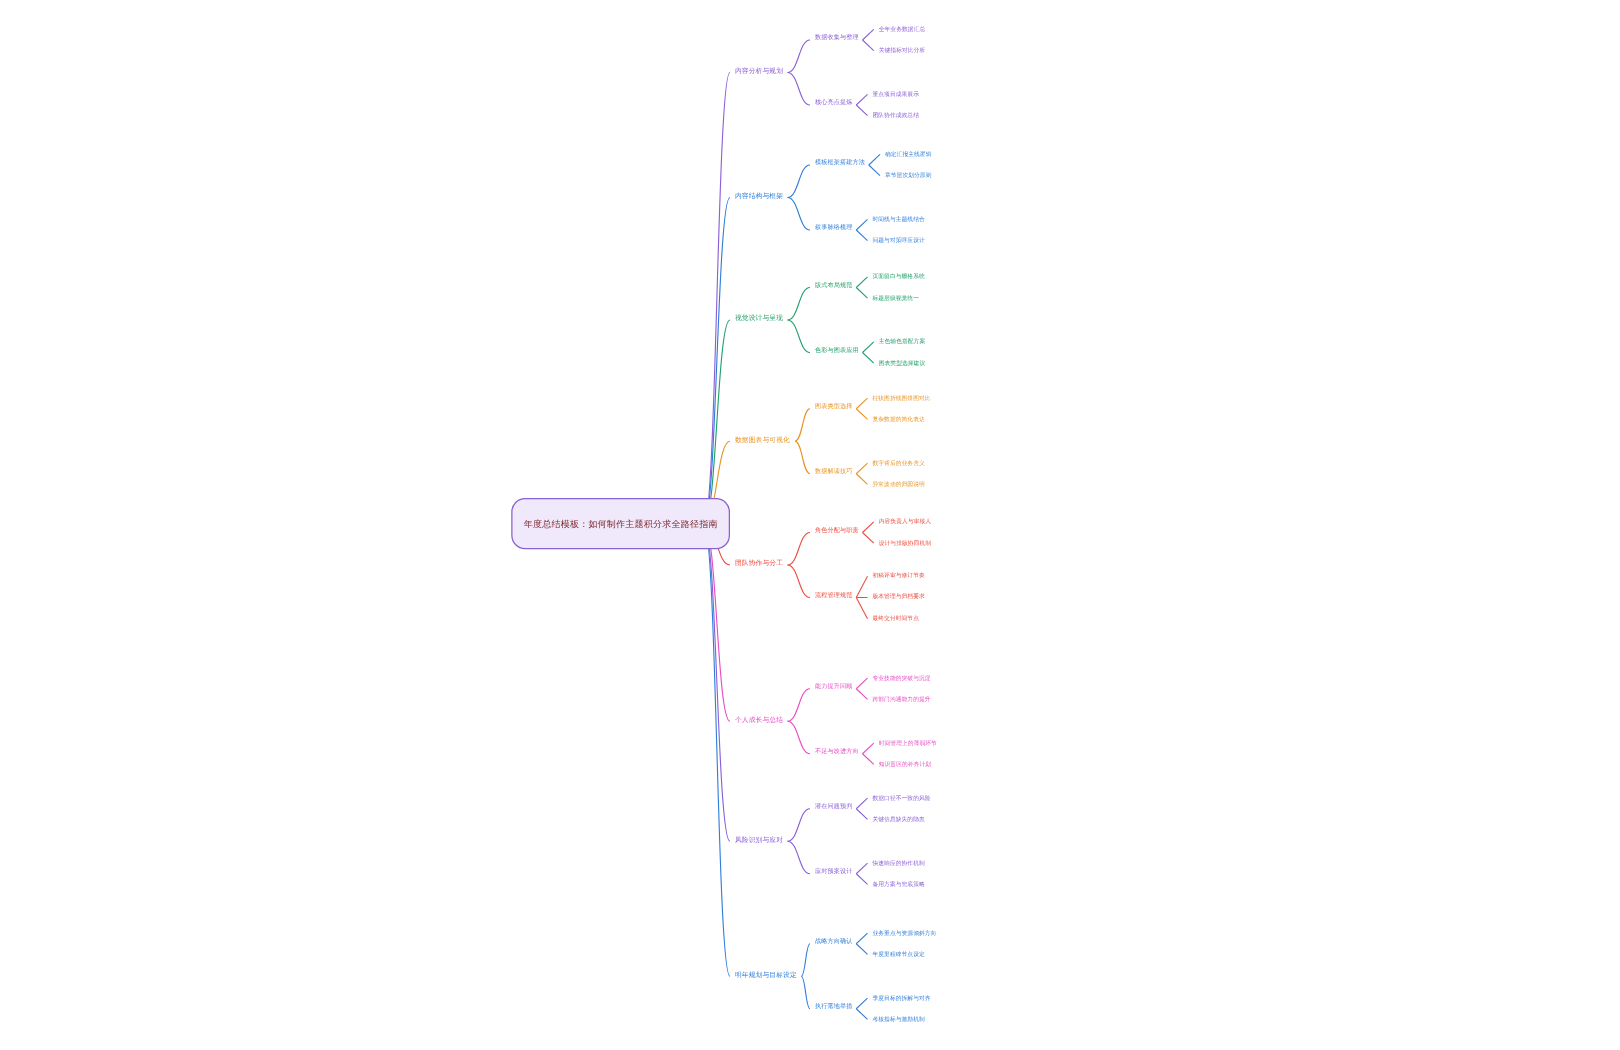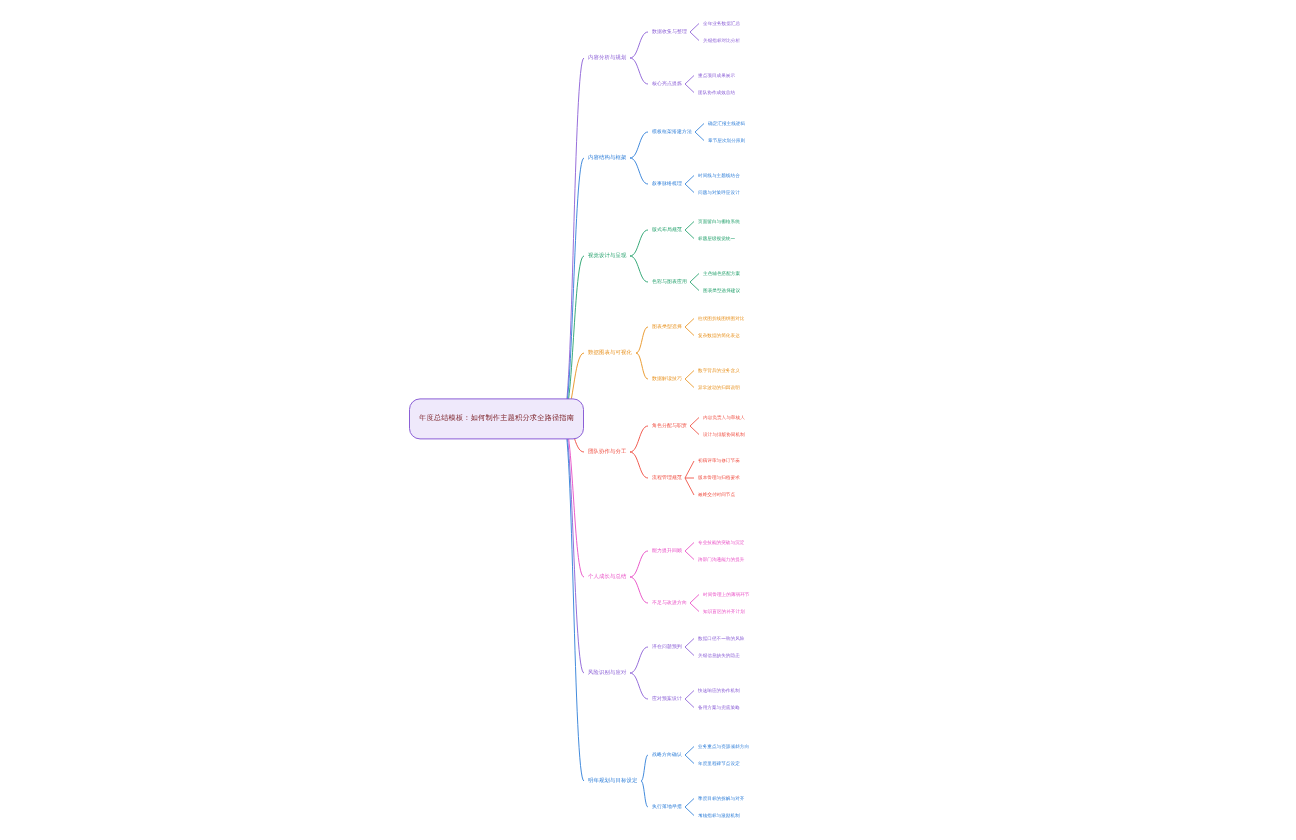--- a/index.html
+++ b/index.html
@@ -36,21 +36,20 @@
   }
   .root-node {
     border: 1px solid #8b5fd6;
     background: #efe9fb;
     border-radius: 11px;
     padding: 16px 9px;
     font-size: 7.2px;
     color: #7a1f25;
     letter-spacing: 0.2px;
     transform: translate(0, -50%);
-    font-family: Liberation Mono, monospace;
   }
   .branch-node {
     font-size: 5.4px;
     transform: translate(0, -50%);
     letter-spacing: 0.1px;
   }
   .sub-node {
     font-size: 4.9px;
     transform: translate(0, -50%);
     letter-spacing: 0.1px;

